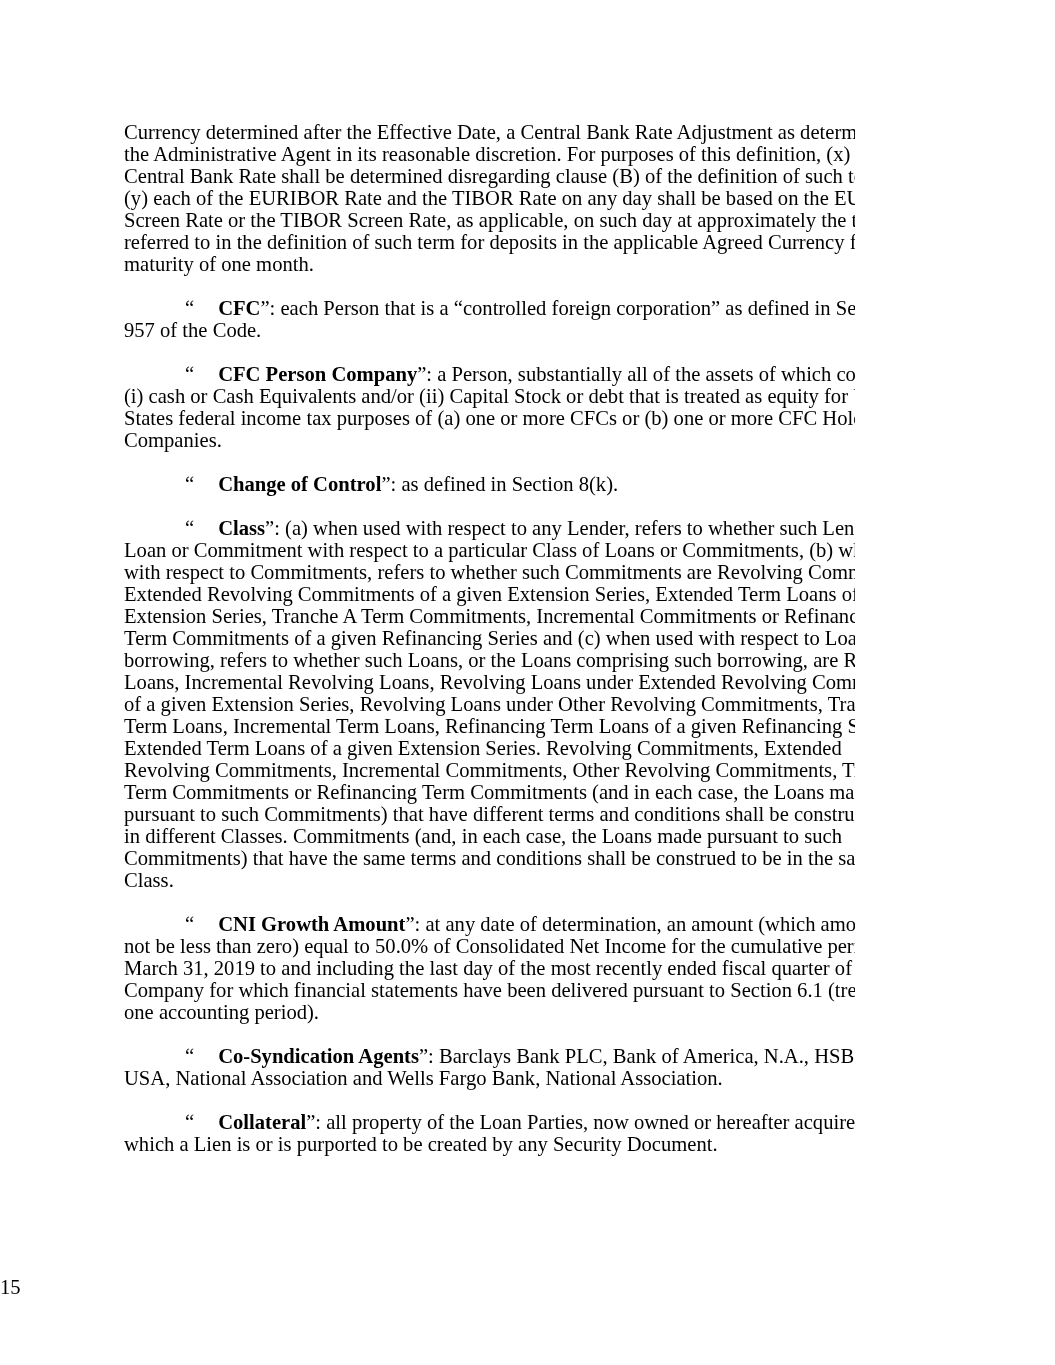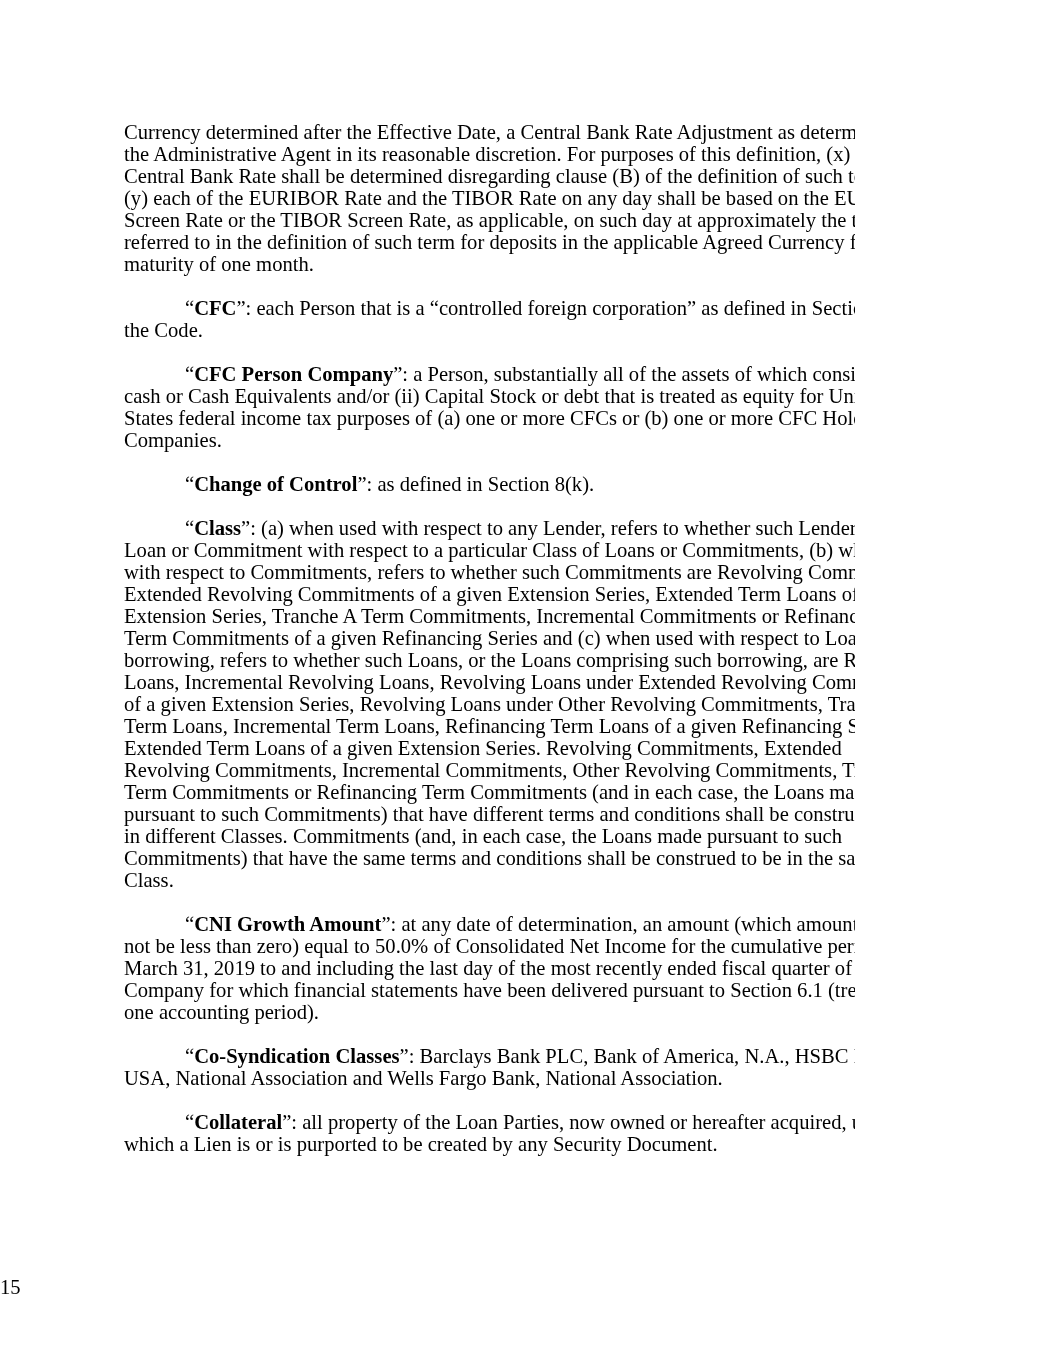--- a/index.html
+++ b/index.html
@@ -27,20 +27,21 @@
   }
   p.para {
     margin: 0 0 22px 0;
     padding: 0;
   }
   p.para.indent {
     text-indent: 61px;
   }
   .term {
     font-weight: bold;
+    margin-left: 24px;
   }
   .page-number {
     position: absolute;
     top: 1276px;
     left: 0;
     width: 100%;
   }
 </style>
 </head>
 <body>
@@ -55,21 +56,21 @@
     <p class="para indent"><span>“</span><span class="term">CFC Person Company</span><span>”: a Person, substantially all of the assets of which consist of (i) cash or Cash Equivalents and/or (ii) Capital Stock or debt that is treated as equity for United States federal income tax purposes of (a) one or more CFCs or (b) one or more CFC Holding Companies.</span></p>
 
     <p class="para indent"><span>“</span><span class="term">Change of Control</span><span>”: as defined in Section 8(k).</span></p>
 
     <p class="para indent"><span>“</span><span class="term">Class</span><span>”: (a) when used with respect to any Lender, refers to whether such Lender has a Loan or Commitment with respect to a particular Class of Loans or Commitments, (b) when used with respect to Commitments, refers to whether such Commitments are Revolving Commitments, Extended Revolving Commitments of a given Extension Series, Extended Term Loans of a given Extension Series, Tranche A Term Commitments, Incremental Commitments or Refinancing Term Commitments of a given Refinancing Series and (c) when used with respect to Loans or a borrowing, refers to whether such Loans, or the Loans comprising such borrowing, are Revolving Loans, Incremental Revolving Loans, Revolving Loans under Extended Revolving Commitments of a given Extension Series, Revolving Loans under Other Revolving Commitments, Tranche A Term Loans, Incremental Term Loans, Refinancing Term Loans of a given Refinancing Series or Extended Term Loans of a given Extension Series. Revolving Commitments, Extended Revolving Commitments, Incremental Commitments, Other Revolving Commitments, Tranche A Term Commitments or Refinancing Term Commitments (and in each case, the Loans made pursuant to such Commitments) that have different terms and conditions shall be construed to be in different Classes. Commitments (and, in each case, the Loans made pursuant to such Commitments) that have the same terms and conditions shall be construed to be in the same Class.</span></p>
 
 
     <p class="para indent"><span>“</span><span class="term">CNI Growth Amount</span><span>”: at any date of determination, an amount (which amount shall not be less than zero) equal to 50.0% of Consolidated Net Income for the cumulative period from March 31, 2019 to and including the last day of the most recently ended fiscal quarter of the Company for which financial statements have been delivered pursuant to Section 6.1 (treated as one accounting period).</span></p>
 
 
-    <p class="para indent"><span>“</span><span class="term">Co-Syndication Classes</span><span>”: Barclays Bank PLC, Bank of America, N.A., HSBC Bank USA, National Association and Wells Fargo Bank, National Association.</span></p>
+    <p class="para indent"><span>“</span><span class="term">Co-Syndication Agents</span><span>”: Barclays Bank PLC, Bank of America, N.A., HSBC Bank USA, National Association and Wells Fargo Bank, National Association.</span></p>
 
 
     <p class="para indent"><span>“</span><span class="term">Collateral</span><span>”: all property of the Loan Parties, now owned or hereafter acquired, upon which a Lien is or is purported to be created by any Security Document.</span></p>
 
   </div>
 
   <div class="page-number">15</div>
 </div>
 
 </body></html>

